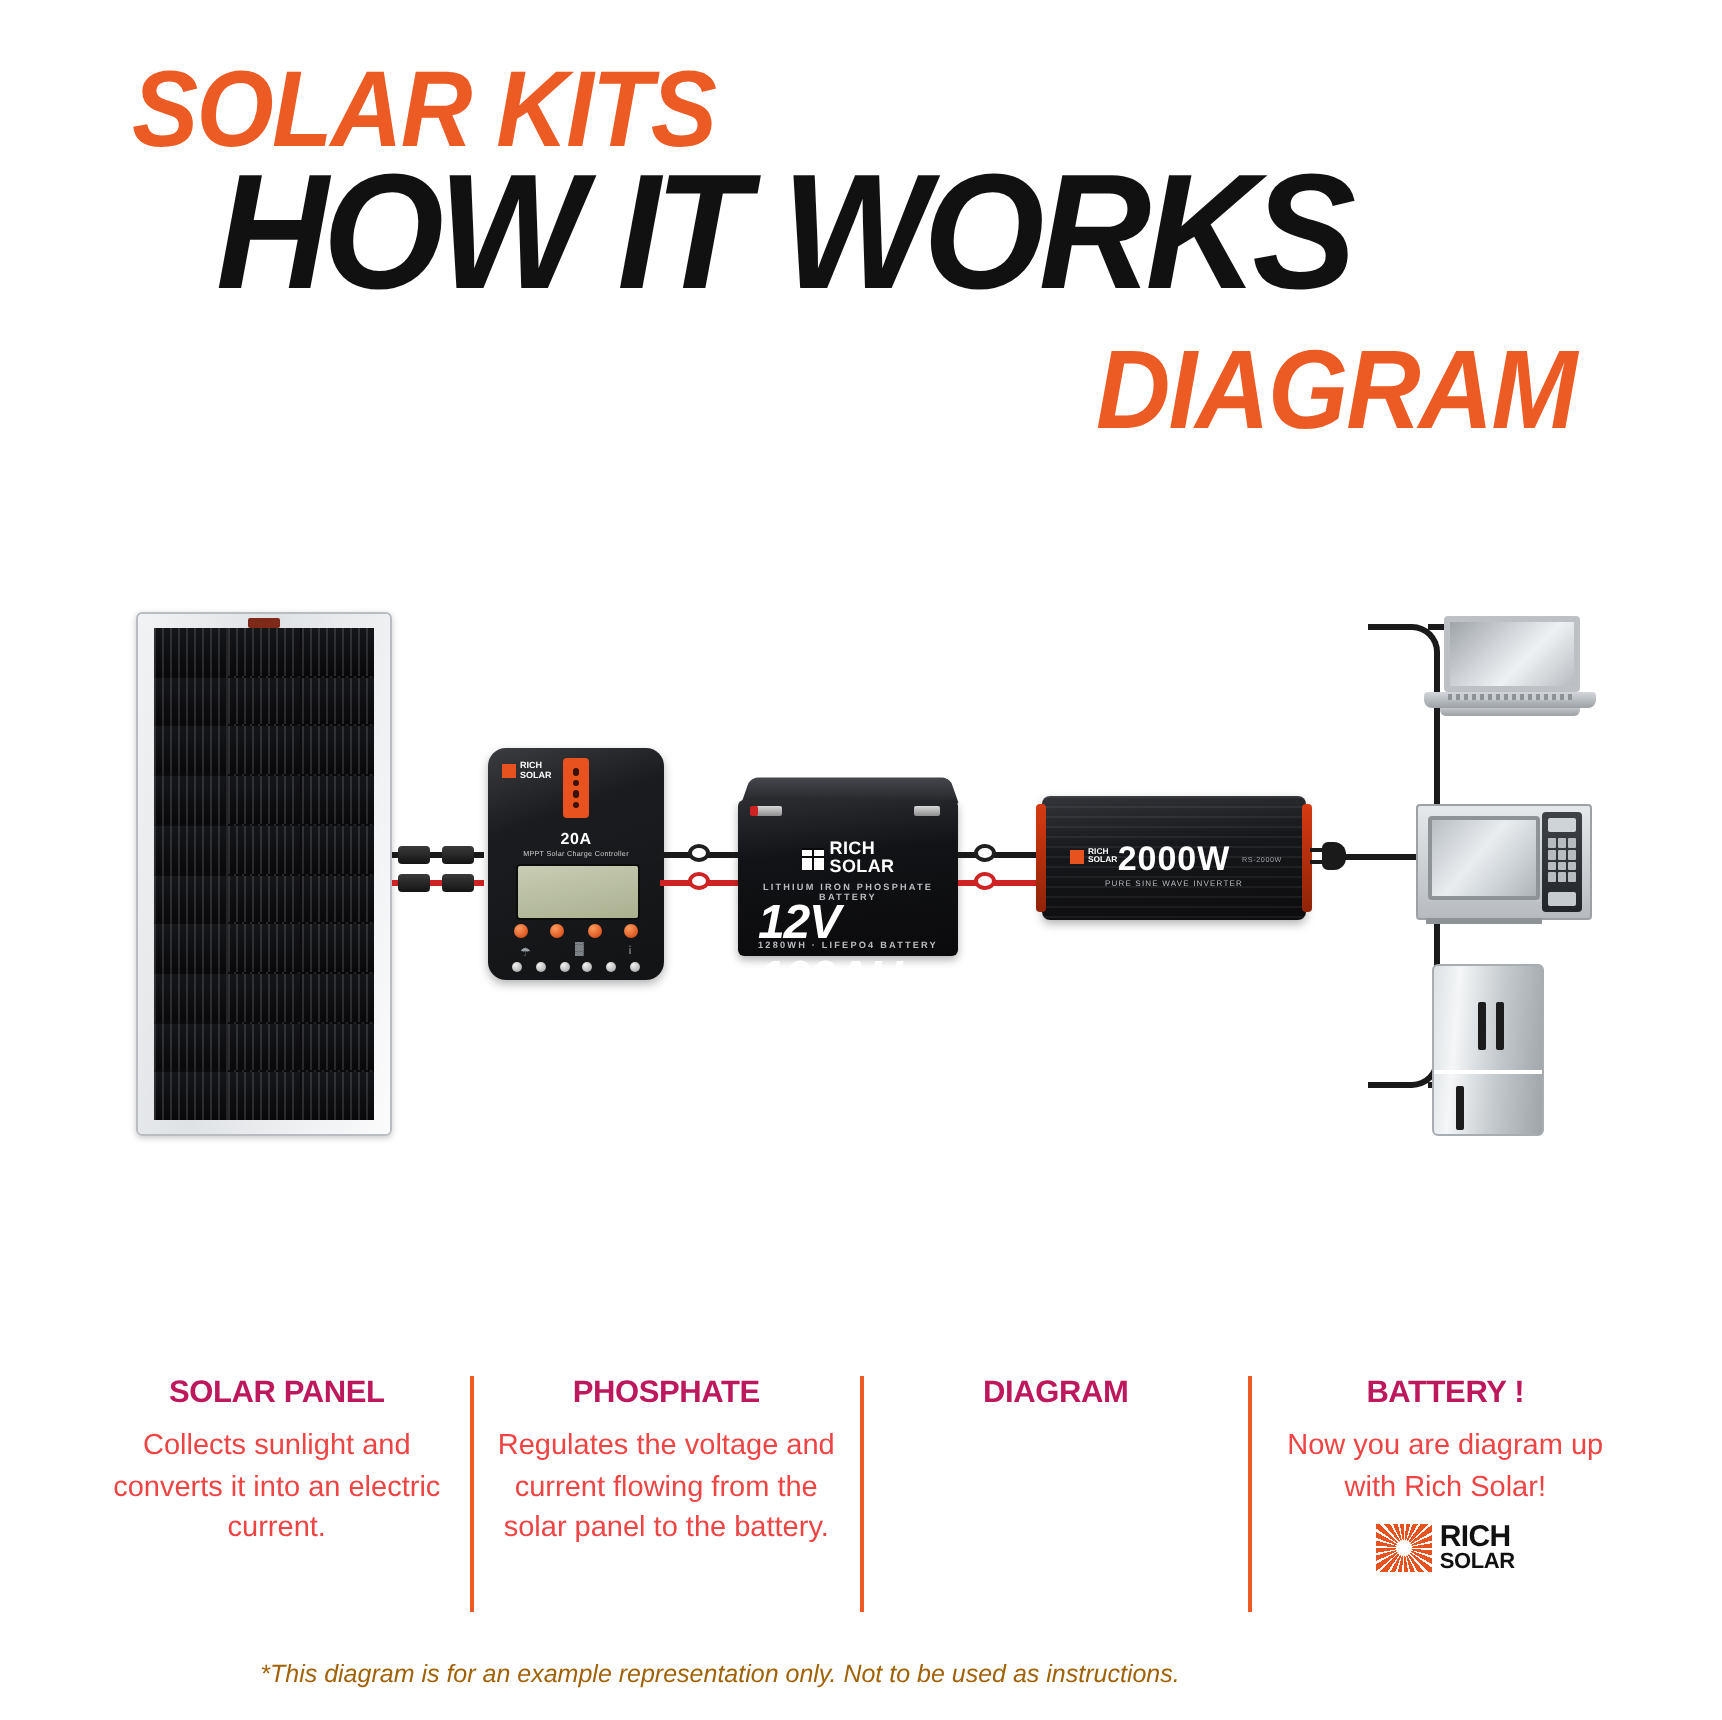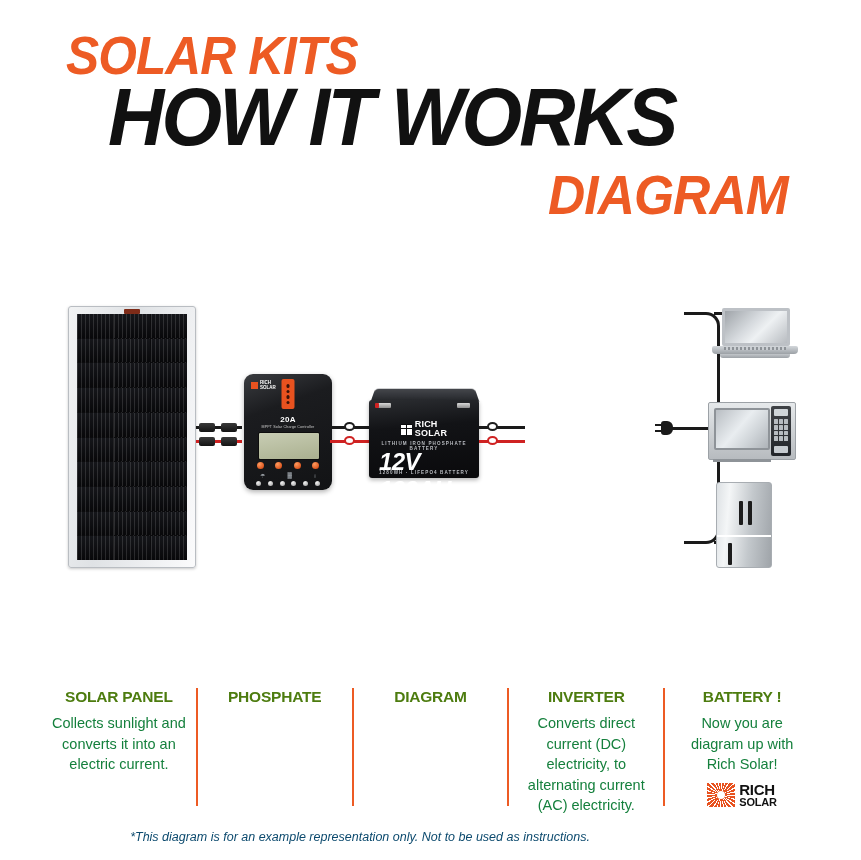--- a/index.html
+++ b/index.html
@@ -463,29 +463,29 @@
     position: relative;
     flex: 1 1 0;
     text-align: center;
     padding: 0 10px;
     box-sizing: border-box;
   }
   .info-col + .info-col { border-left: 2px solid #ED5B24; }
   .info-title {
     font-size: 15.5px;
     font-weight: bold;
-    color: #4d7c0f;
+    color: #be185d;
     letter-spacing: -.2px;
     margin-bottom: 7px;
     white-space: nowrap;
   }
   .info-body {
     font-size: 14.5px;
     line-height: 1.42;
-    color: #15803d;
+    color: #ef4444;
   }
   #rs-logo {
     margin: 7px auto 0;
     display: flex; align-items: center; justify-content: center; gap: 4px;
     width: 96px;
   }
   #rs-logo-mark {
     width: 28px; height: 24px;
     background: #E8521F;
     position: relative;
@@ -517,21 +517,21 @@
   #rs-rich { font-size: 15px; letter-spacing: -.3px; display: block; }
   #rs-solar { font-size: 11px; letter-spacing: -.2px; display: block; }
 
   #footnote {
     position: absolute;
     left: 0; top: 830px;
     width: 720px;
     text-align: center;
     font-size: 12.5px;
     font-style: italic;
-    color: #0c4a6e;
+    color: #a16207;
   }
 </style>
 </head>
 <body>
 
 <div id="title-block">
   <div class="t-line" id="title-solar-kits">SOLAR KITS</div>
   <div class="t-line" id="title-how-it-works">HOW IT WORKS</div>
   <div class="t-line" id="title-diagram">DIAGRAM</div>
 </div>
@@ -637,20 +637,34 @@
       <div id="bat-chem">LITHIUM IRON PHOSPHATE BATTERY</div>
       <div id="bat-spec">12V 100AH</div>
       <div id="bat-spec2">1280WH · LIFEPO4 BATTERY</div>
     </div>
   </div>
   <div id="bat-out-pos"></div>
   <div id="bat-out-neg"></div>
   <div class="lug" id="lug-c"></div>
   <div class="lug" id="lug-d"></div>
 
+  <div id="inverter">
+    <div id="inv-edge-l"></div>
+    <div id="inv-edge-r"></div>
+    <div id="inv-logo">
+      <span id="inv-logo-mark"></span>
+      <span id="inv-logo-text">
+        <span>RICH</span><br>
+        <span>SOLAR</span>
+      </span>
+    </div>
+    <div id="inv-watts">2000W</div>
+    <div id="inv-sub">PURE SINE WAVE INVERTER</div>
+    <div id="inv-model">RS-2000W</div>
+  </div>
 
   <div id="ac-plug">
     <span class="prong p1"></span>
     <span class="prong p2"></span>
     <span id="ac-plug-body"></span>
   </div>
   <div id="ac-lead"></div>
   <div id="ac-bus"></div>
   <div id="ac-bus-top-stub"></div>
   <div id="ac-bus-bot-stub"></div>
@@ -693,27 +707,24 @@
   </div>
 </div>
 
 <div id="info-row">
   <div class="info-col">
     <div class="info-title">SOLAR PANEL</div>
     <div class="info-body">Collects sunlight and converts it into an electric current.</div>
   </div>
   <div class="info-col">
     <div class="info-title">PHOSPHATE</div>
+    <div class="info-body">Regulates the voltage and current flowing from the solar panel to the battery.</div>
   </div>
   <div class="info-col">
     <div class="info-title">DIAGRAM</div>
-  </div>
-  <div class="info-col">
-    <div class="info-title">INVERTER</div>
-    <div class="info-body">Converts direct current (DC) electricity, to alternating current (AC) electricity.</div>
   </div>
   <div class="info-col">
     <div class="info-title">BATTERY !</div>
     <div class="info-body">Now you are diagram up with Rich Solar!</div>
     <div id="rs-logo">
       <span id="rs-logo-mark"></span>
       <span id="rs-logo-text">
         <span id="rs-rich">RICH</span>
         <span id="rs-solar">SOLAR</span>
       </span>

